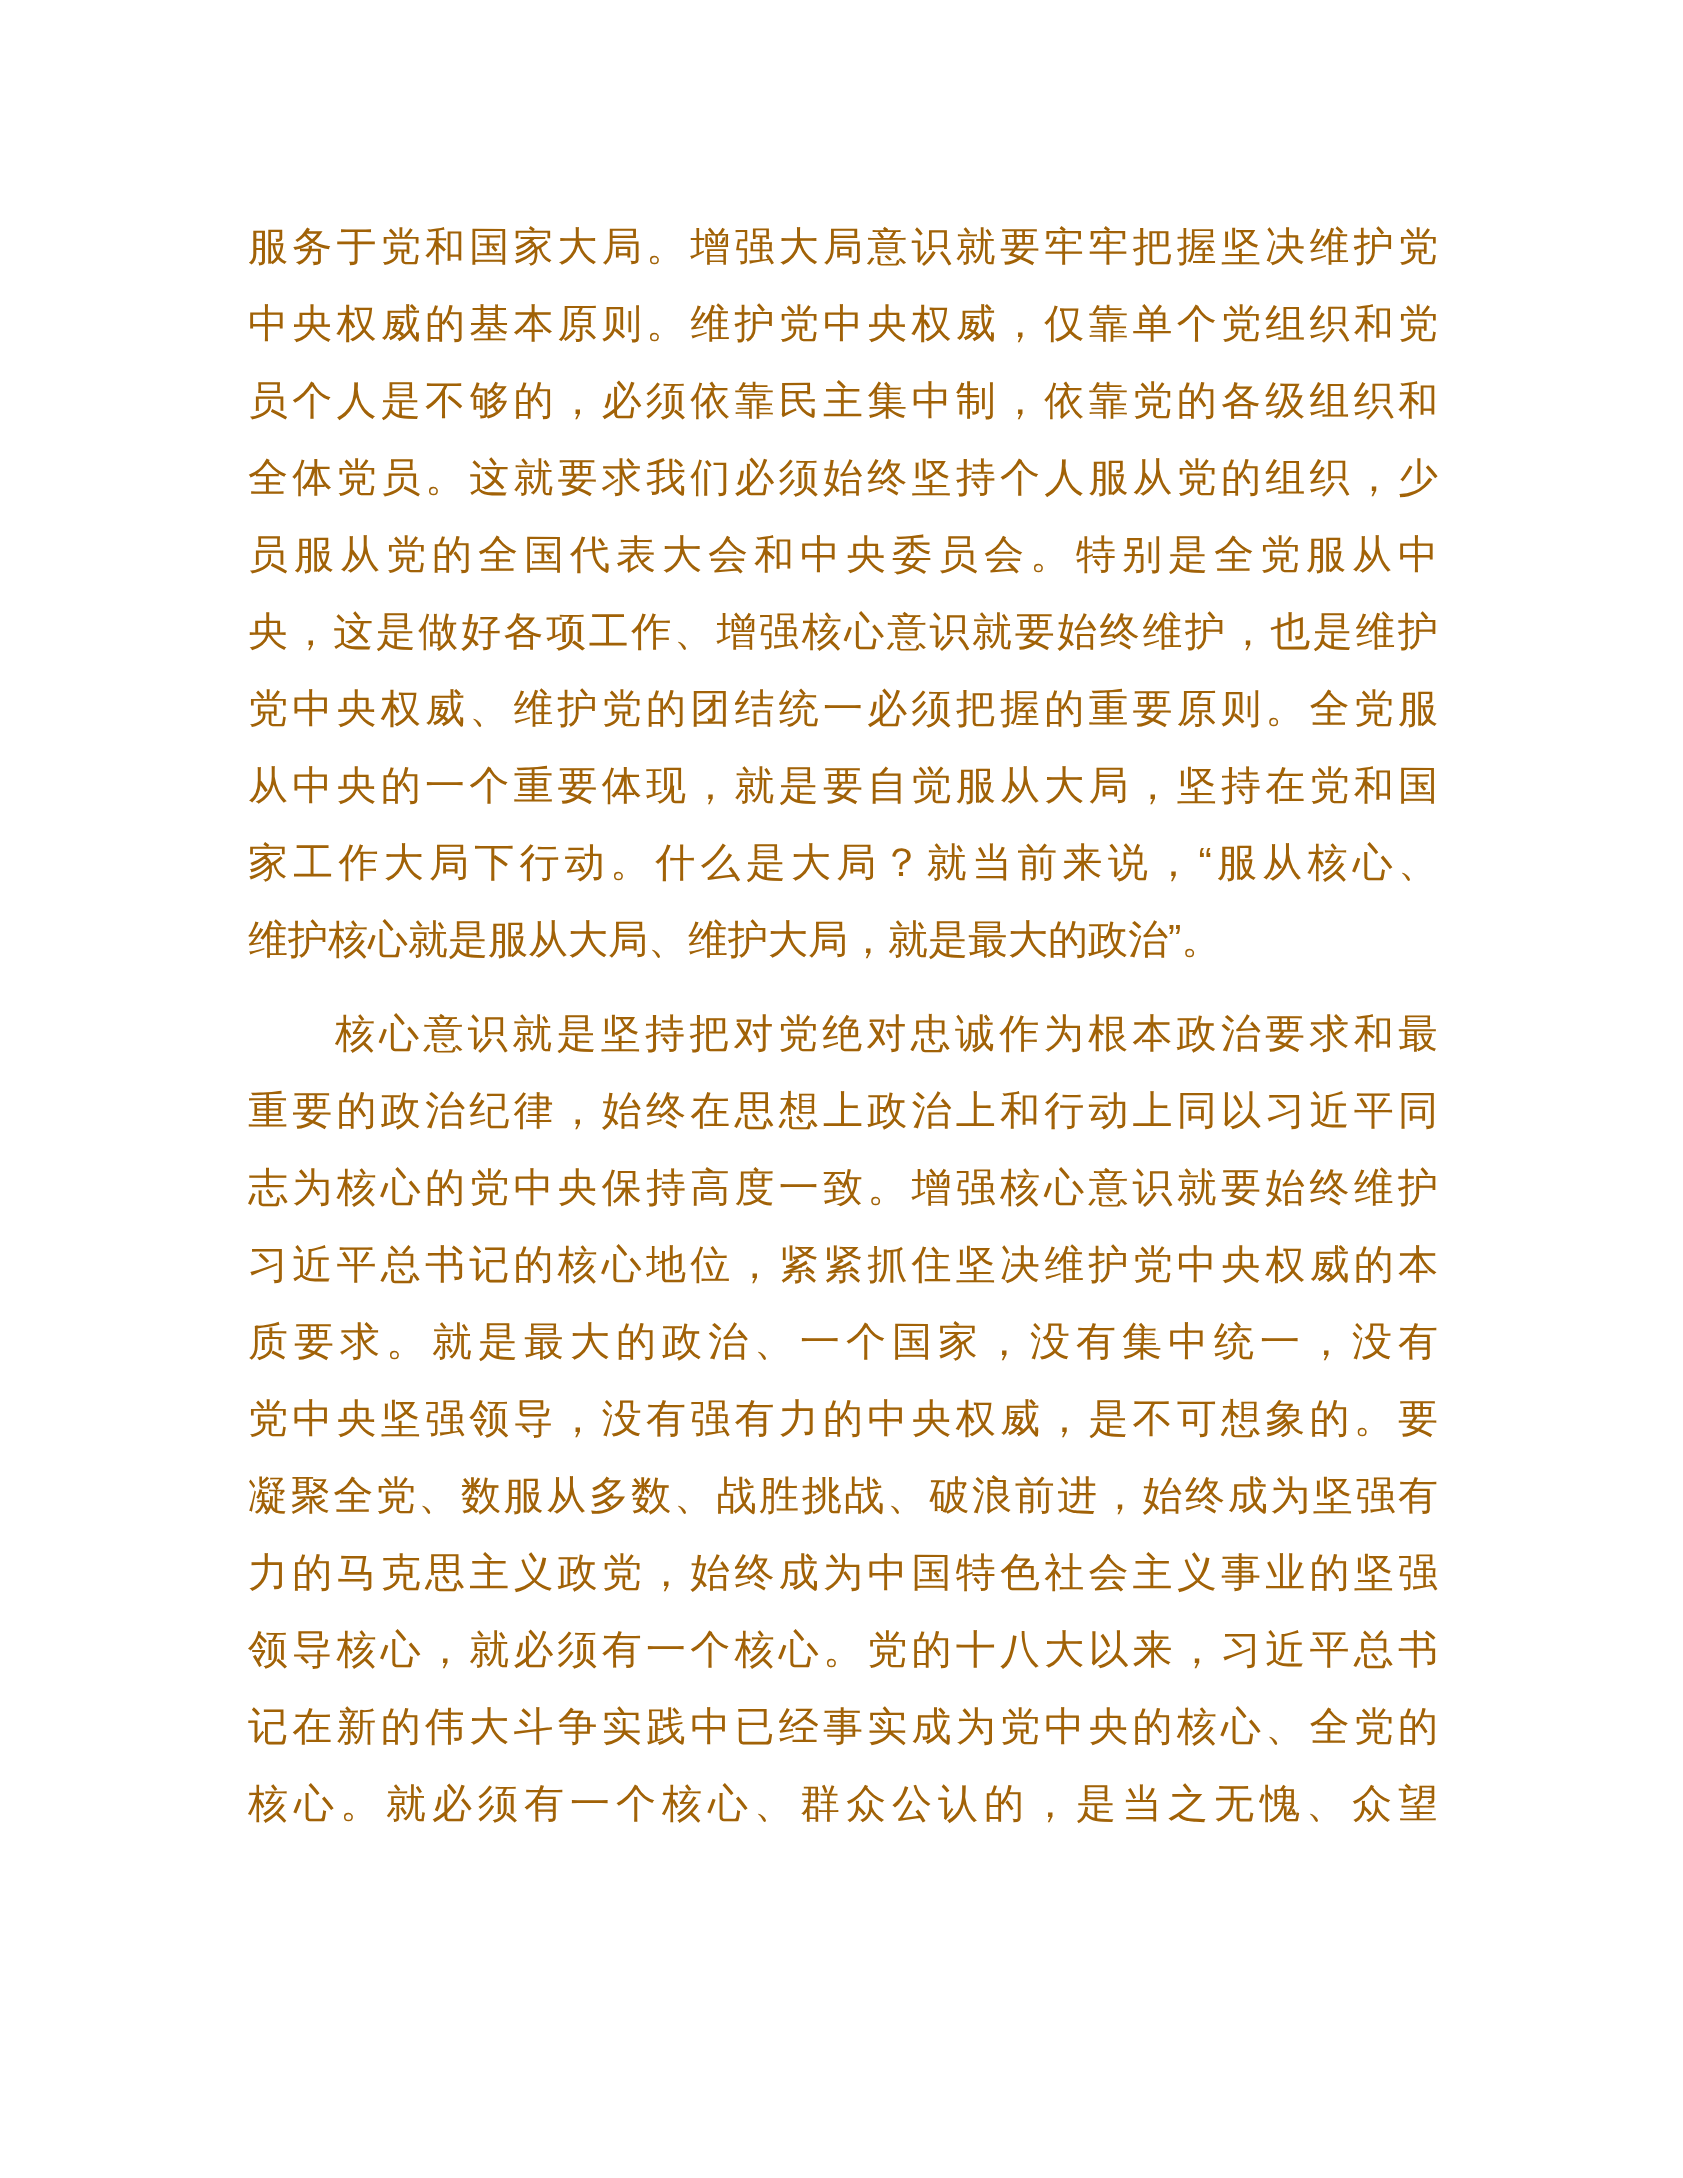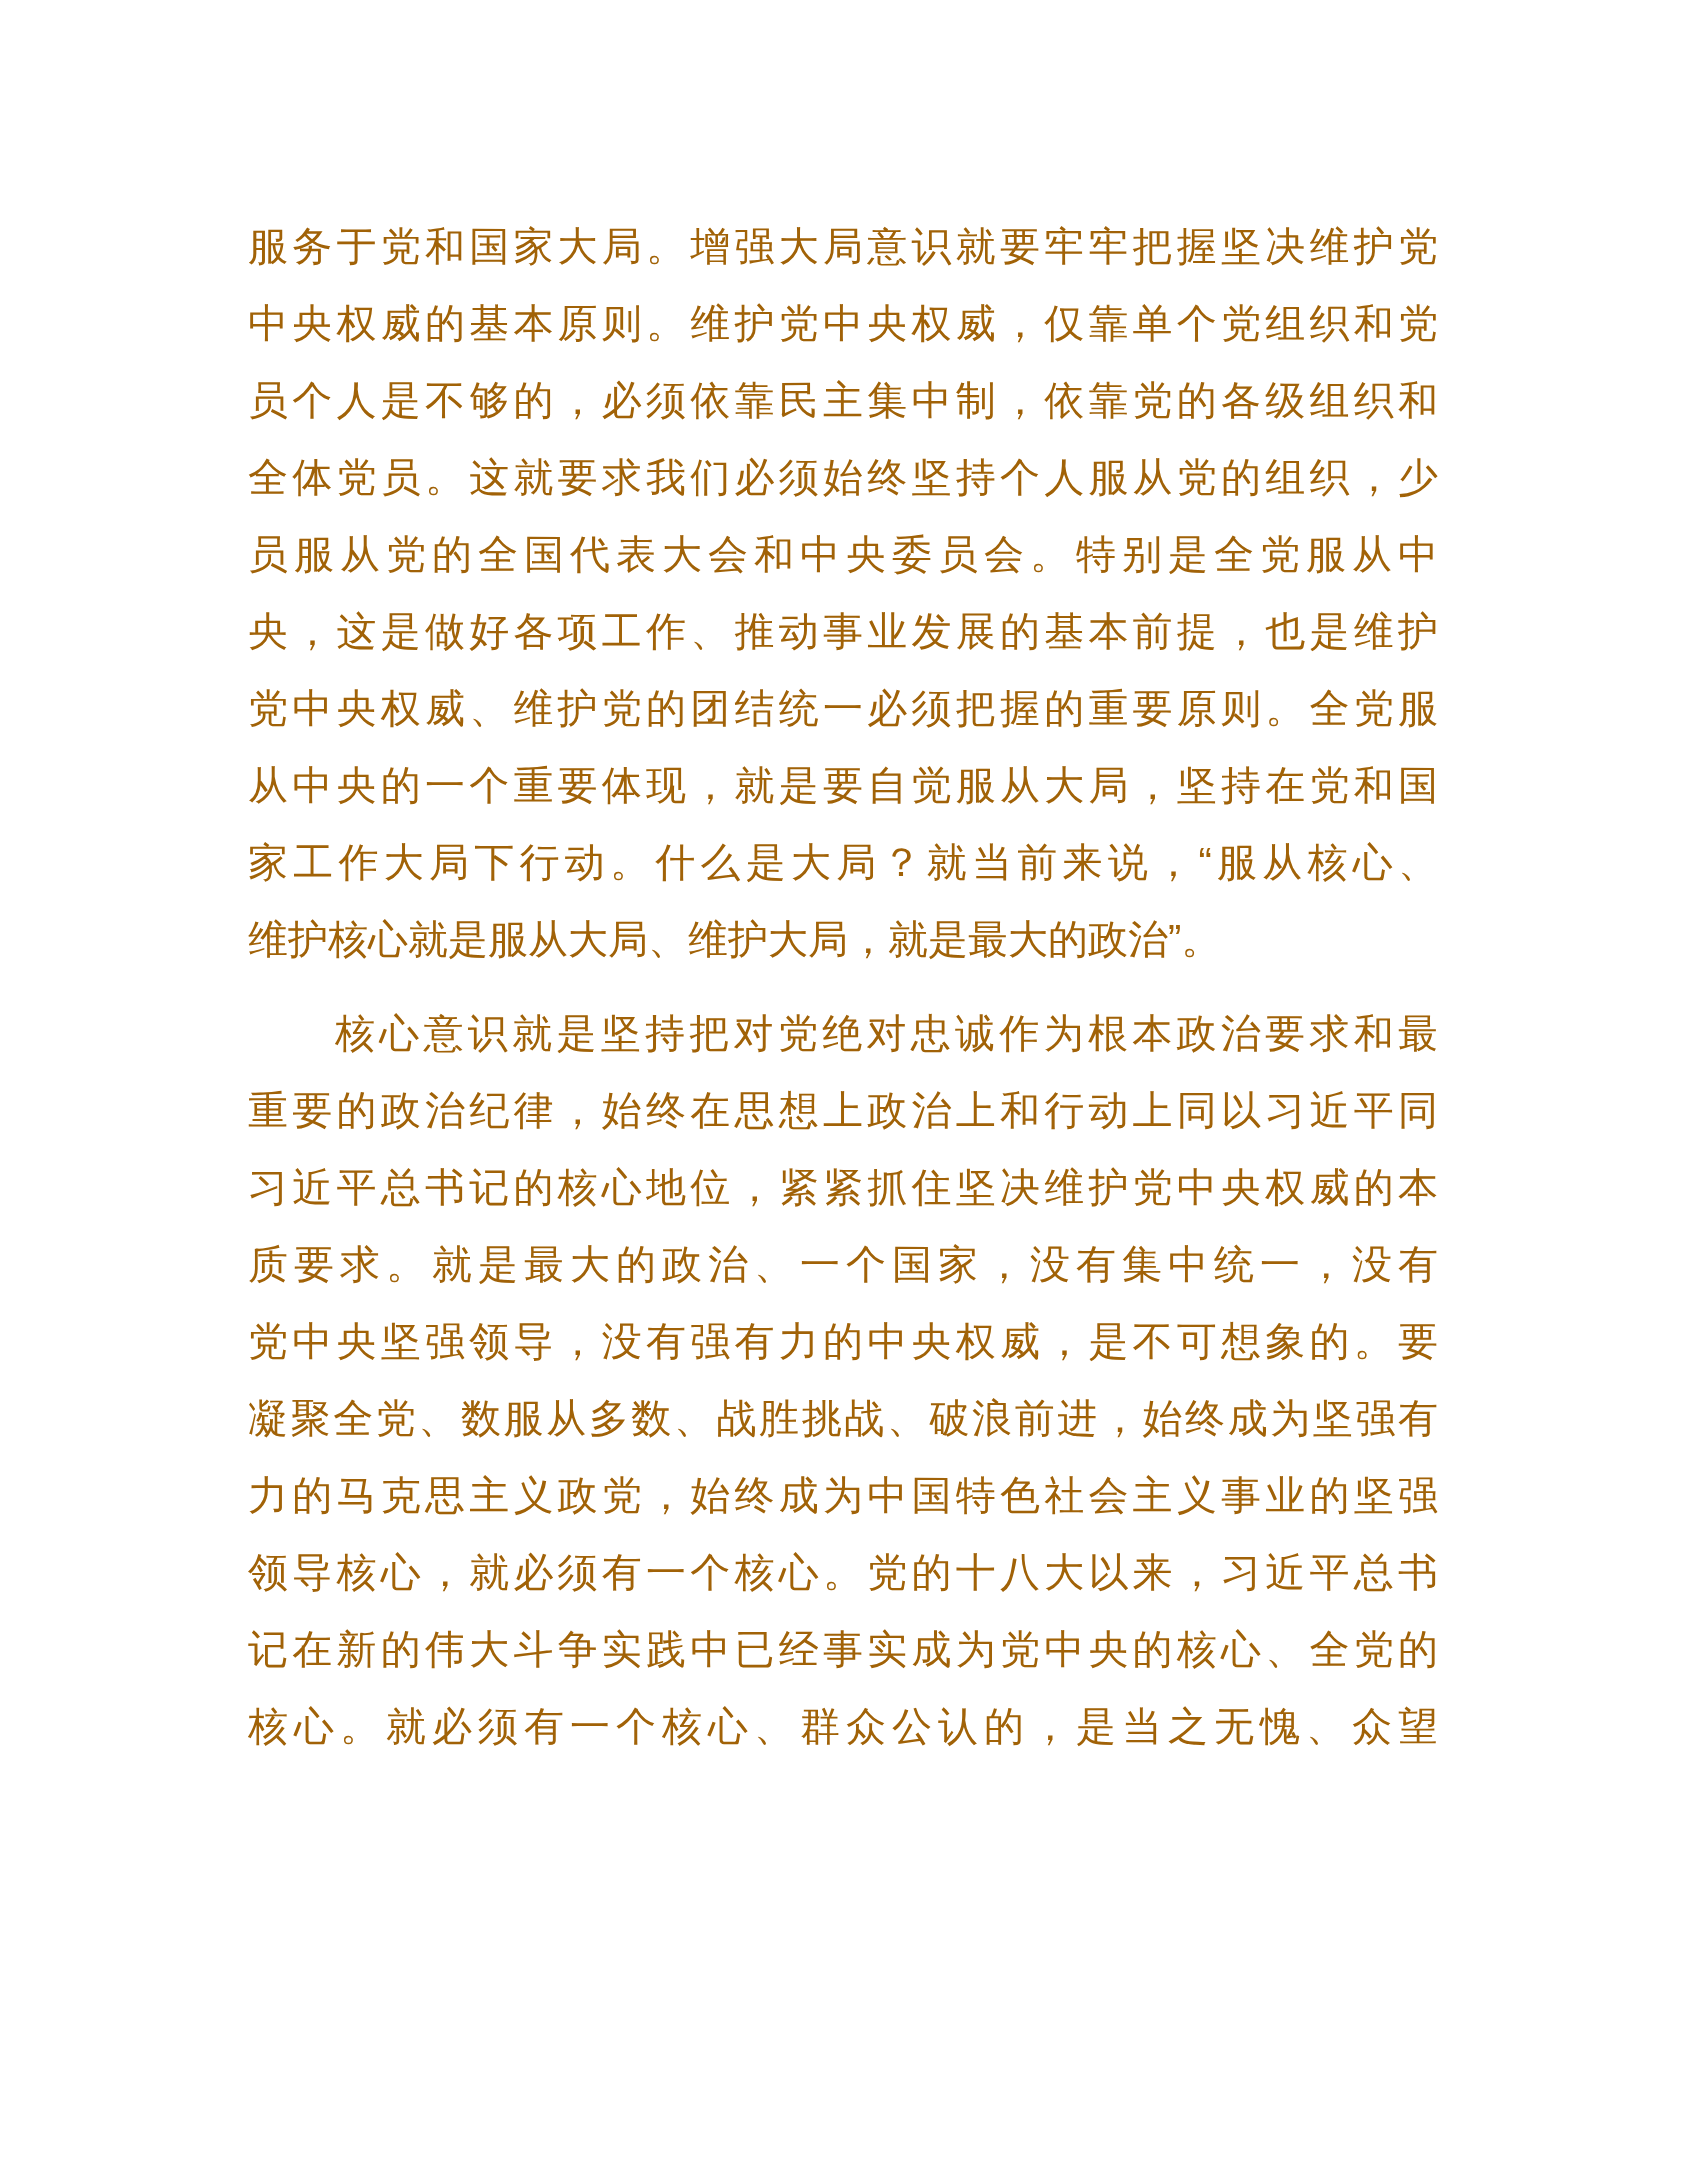--- a/index.html
+++ b/index.html
@@ -49,30 +49,31 @@
 
 <div class="page">
   <div class="doc-body">
 
     <div class="para">
       <div class="line">服务于党和国家大局。增强大局意识就要牢牢把握坚决维护党</div>
       <div class="line">中央权威的基本原则。维护党中央权威，仅靠单个党组织和党</div>
       <div class="line">员个人是不够的，必须依靠民主集中制，依靠党的各级组织和</div>
       <div class="line">全体党员。这就要求我们必须始终坚持个人服从党的组织，少</div>
       <div class="line">员服从党的全国代表大会和中央委员会。特别是全党服从中</div>
-      <div class="line">央，这是做好各项工作、推动事业发展的基本前提，也是维护</div>
+      <div class="line">央，这是做好各项工作、增强核心意识就要始终维护，也是维护</div>
       <div class="line">党中央权威、维护党的团结统一必须把握的重要原则。全党服</div>
       <div class="line">从中央的一个重要体现，就是要自觉服从大局，坚持在党和国</div>
       <div class="line">家工作大局下行动。什么是大局？就当前来说，“服从核心、</div>
       <div class="line para-end">维护核心就是服从大局、维护大局，就是最大的政治”。</div>
     </div>
 
     <div class="para">
       <div class="line first-indent">核心意识就是坚持把对党绝对忠诚作为根本政治要求和最</div>
       <div class="line">重要的政治纪律，始终在思想上政治上和行动上同以习近平同</div>
+      <div class="line">志为核心的党中央保持高度一致。增强核心意识就要始终维护</div>
       <div class="line">习近平总书记的核心地位，紧紧抓住坚决维护党中央权威的本</div>
       <div class="line">质要求。就是最大的政治、一个国家，没有集中统一，没有</div>
       <div class="line">党中央坚强领导，没有强有力的中央权威，是不可想象的。要</div>
       <div class="line">凝聚全党、数服从多数、战胜挑战、破浪前进，始终成为坚强有</div>
       <div class="line">力的马克思主义政党，始终成为中国特色社会主义事业的坚强</div>
       <div class="line">领导核心，就必须有一个核心。党的十八大以来，习近平总书</div>
       <div class="line">记在新的伟大斗争实践中已经事实成为党中央的核心、全党的</div>
       <div class="line">核心。就必须有一个核心、群众公认的，是当之无愧、众望</div>
     </div>
 

